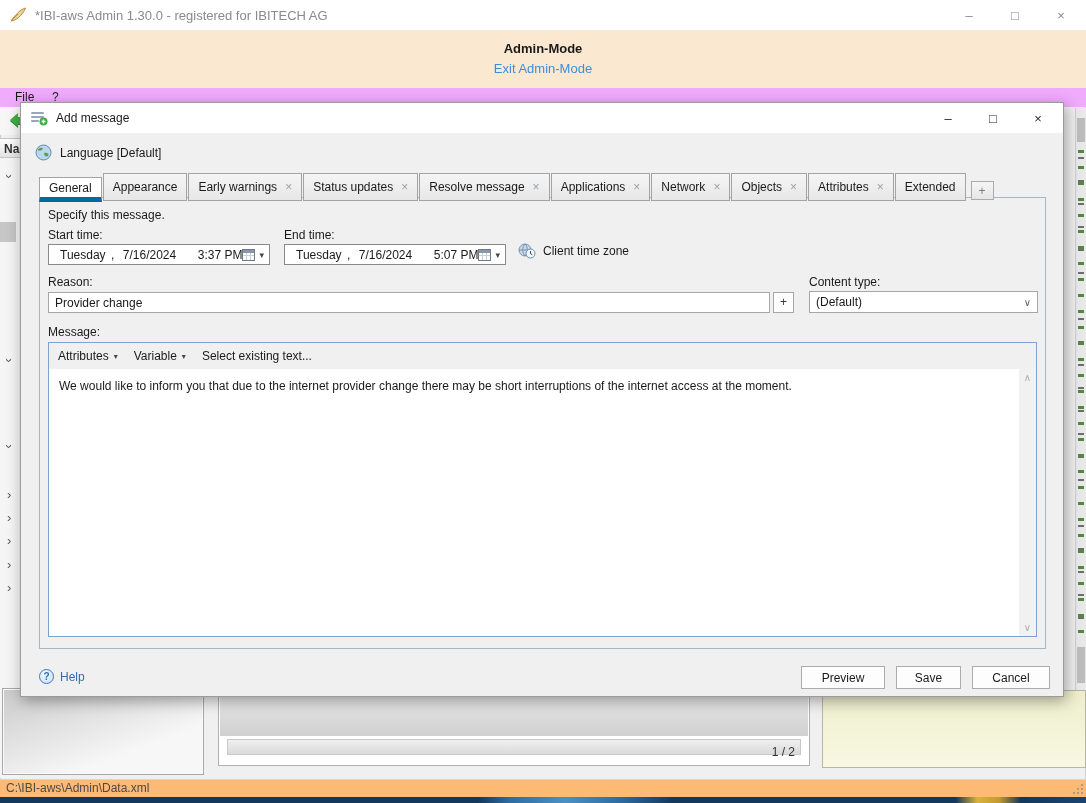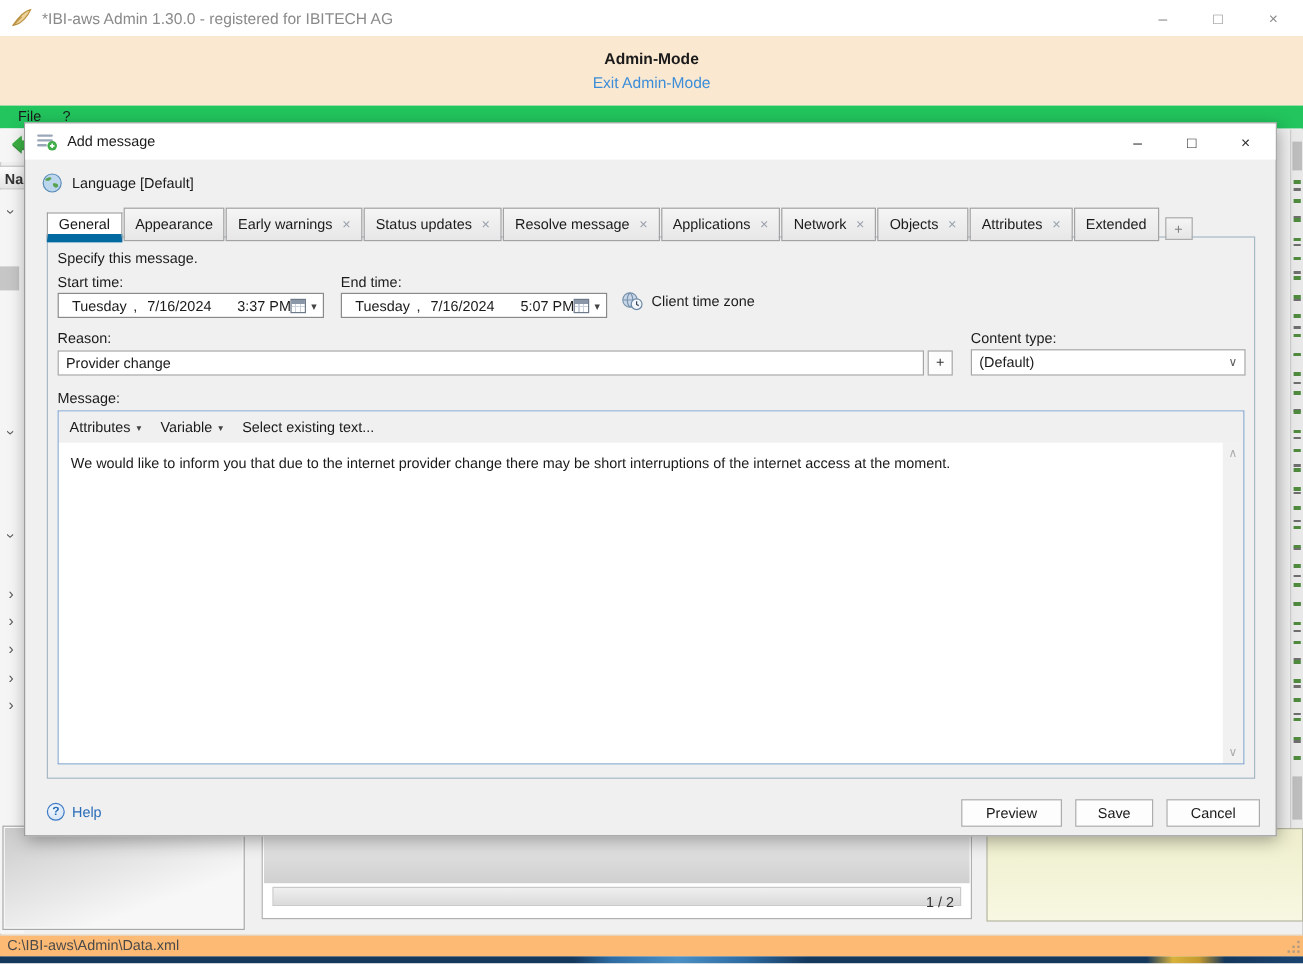--- a/index.html
+++ b/index.html
@@ -10,21 +10,21 @@
 
   
   .titlebar { position:absolute; top:0; left:0; right:0; height:30px; background:#fff;
               display:flex; align-items:center; padding-left:9px; }
   .titlebar .title-text { color:#8a8a8a; font-size:13px; margin-left:8px; }
   .win-controls { position:absolute; right:18px; top:0; height:30px; display:flex; align-items:center; gap:32px; }
   .win-controls span { color:#8a8a8a; font-size:13px; cursor:default; width:14px; text-align:center; }
   .banner { position:absolute; top:30px; left:0; right:0; height:58px; background:#fbe8d1; text-align:center; }
   .banner .hd { font-weight:bold; font-size:13px; margin-top:11px; }
   .banner .lnk { display:inline-block; margin-top:5px; font-size:13px; color:#3d8ed8; cursor:pointer; }
-  .menubar { position:absolute; top:88px; left:0; right:0; height:19px; background:#22c55e; }
+  .menubar { position:absolute; top:88px; left:0; right:0; height:19px; background:#f0abfc; }
   .menubar span { position:absolute; top:2px; }
   .menu-file { left:15px; } .menu-q { left:52px; }
 
   
   .toolbar-stub { position:absolute; top:107px; left:0; width:20px; height:28px; background:#f6f6f6; }
   .back-arrow { position:absolute; top:6px; left:3px; display:flex; align-items:center;
                 filter:drop-shadow(0 1px 0 #2a7d2f); }
   .back-arrow .tri { width:0; height:0; border:7px solid transparent; border-right:8px solid #3cb043; }
   .back-arrow .tail { width:5px; height:7px; background:#3cb043; margin-left:-1px; }
   .tree-header-stub { position:absolute; top:138px; left:0; width:22px; height:20px;
@@ -75,21 +75,21 @@
   .dlg-titlebar .t { margin-left:8px; color:#1a1a1a; }
   .dlg-controls { position:absolute; right:18px; top:0; height:30px; display:flex; align-items:center; gap:31px; }
   .dlg-controls span { color:#2b2b2b; font-size:13px; width:14px; text-align:center; cursor:default; }
   .lang-row { position:absolute; top:41px; left:14px; display:flex; align-items:center; gap:8px; }
 
   .tabs { position:absolute; left:18px; top:70px; display:flex; align-items:flex-end; z-index:3; }
   .tab { height:28px; padding:0 9px; background:linear-gradient(#f5f5f5,#e7e7e8);
          border:1px solid #a3a3a3; margin-right:1px; display:flex; align-items:center; gap:8px;
          white-space:nowrap; cursor:default; }
   .tab .x { color:#9aa2ac; font-size:12px; line-height:1; cursor:pointer; }
-  .tab.active { background:#fff; height:25px; border-bottom:7px solid #0369a1; margin-bottom:-1px; z-index:4; }
+  .tab.active { background:#fff; height:25px; border-bottom:5px solid #0369a1; margin-bottom:-1px; z-index:4; }
   .tab-add { width:23px; height:19px; margin-left:4px; margin-bottom:1px; text-align:center; line-height:18px;
              background:linear-gradient(#f5f5f5,#e6e6e6); border:1px solid #ababab; color:#808080; cursor:pointer; }
 
   .tabpane { position:absolute; left:18px; top:94px; width:1007px; height:452px;
              border:1px solid #a7b8c5; background:#f0f0f0; }
   .p-instruction { position:absolute; left:8px; top:10px; }
   .flabel { position:absolute; color:#1a1a1a; }
   .lbl-start { left:8px; top:30px; } .lbl-end { left:244px; top:30px; }
   .lbl-reason { left:8px; top:77px; } .lbl-ctype { left:769px; top:77px; }
   .lbl-msg { left:8px; top:127px; }

